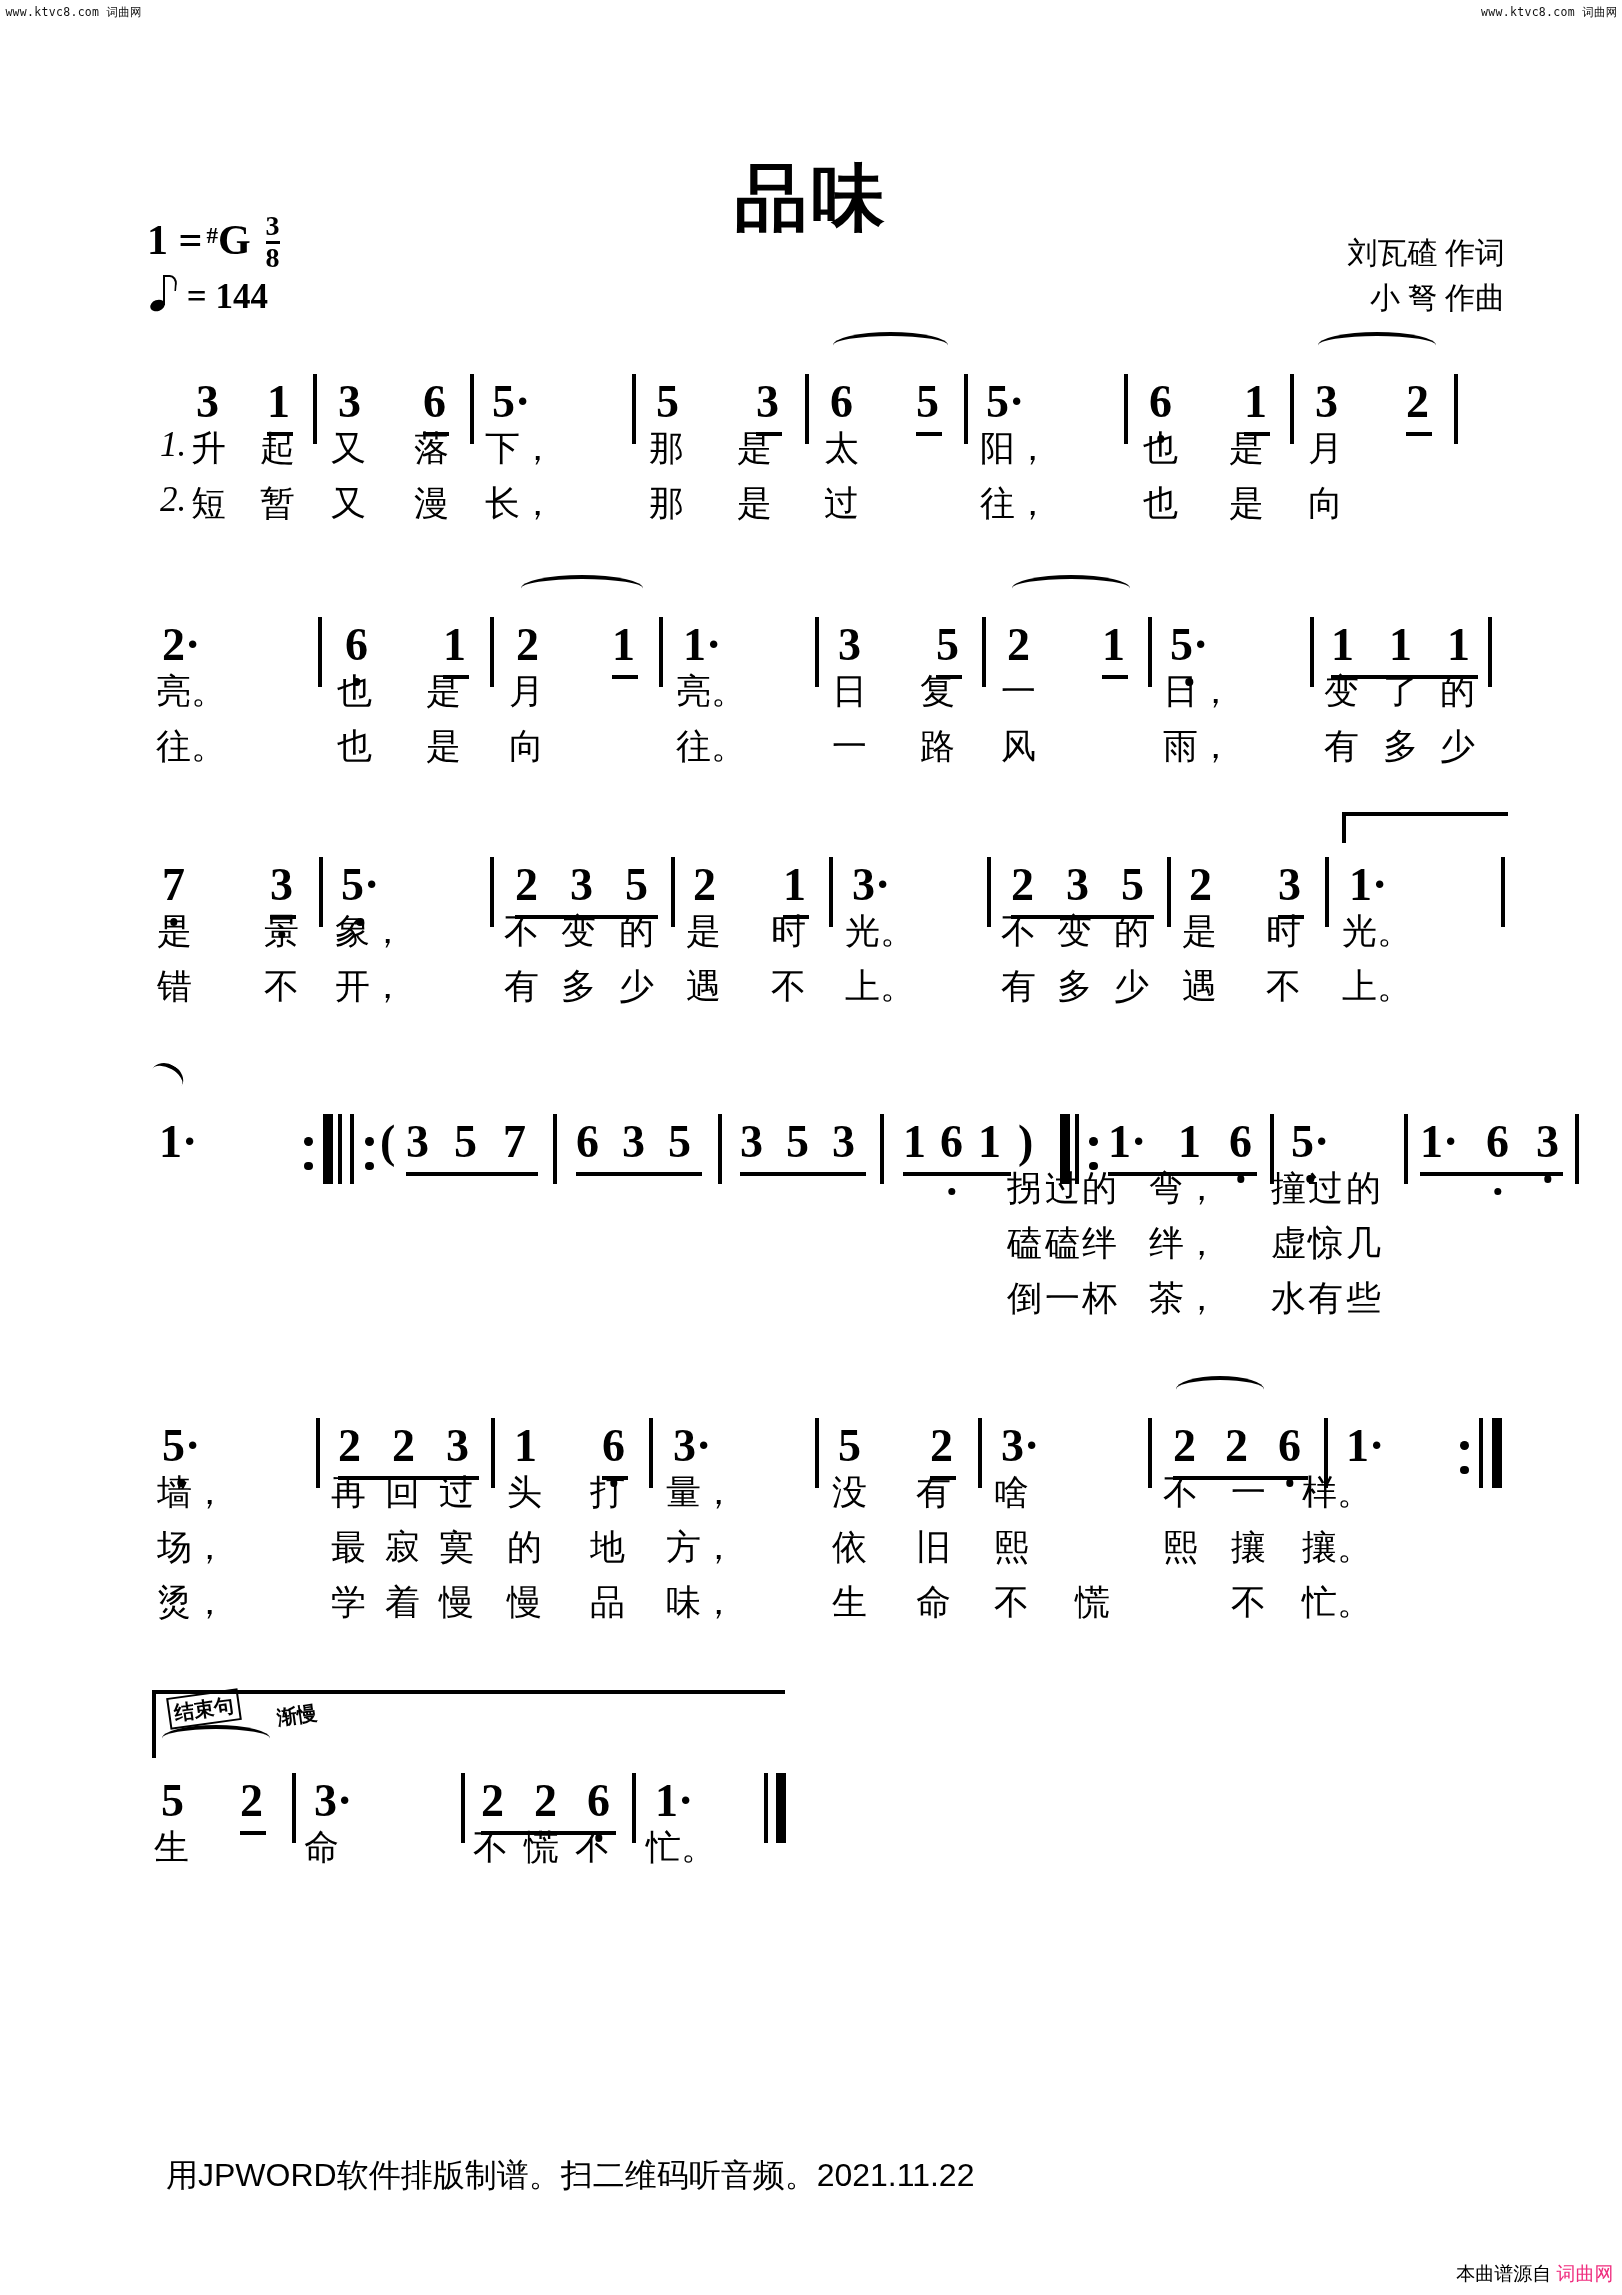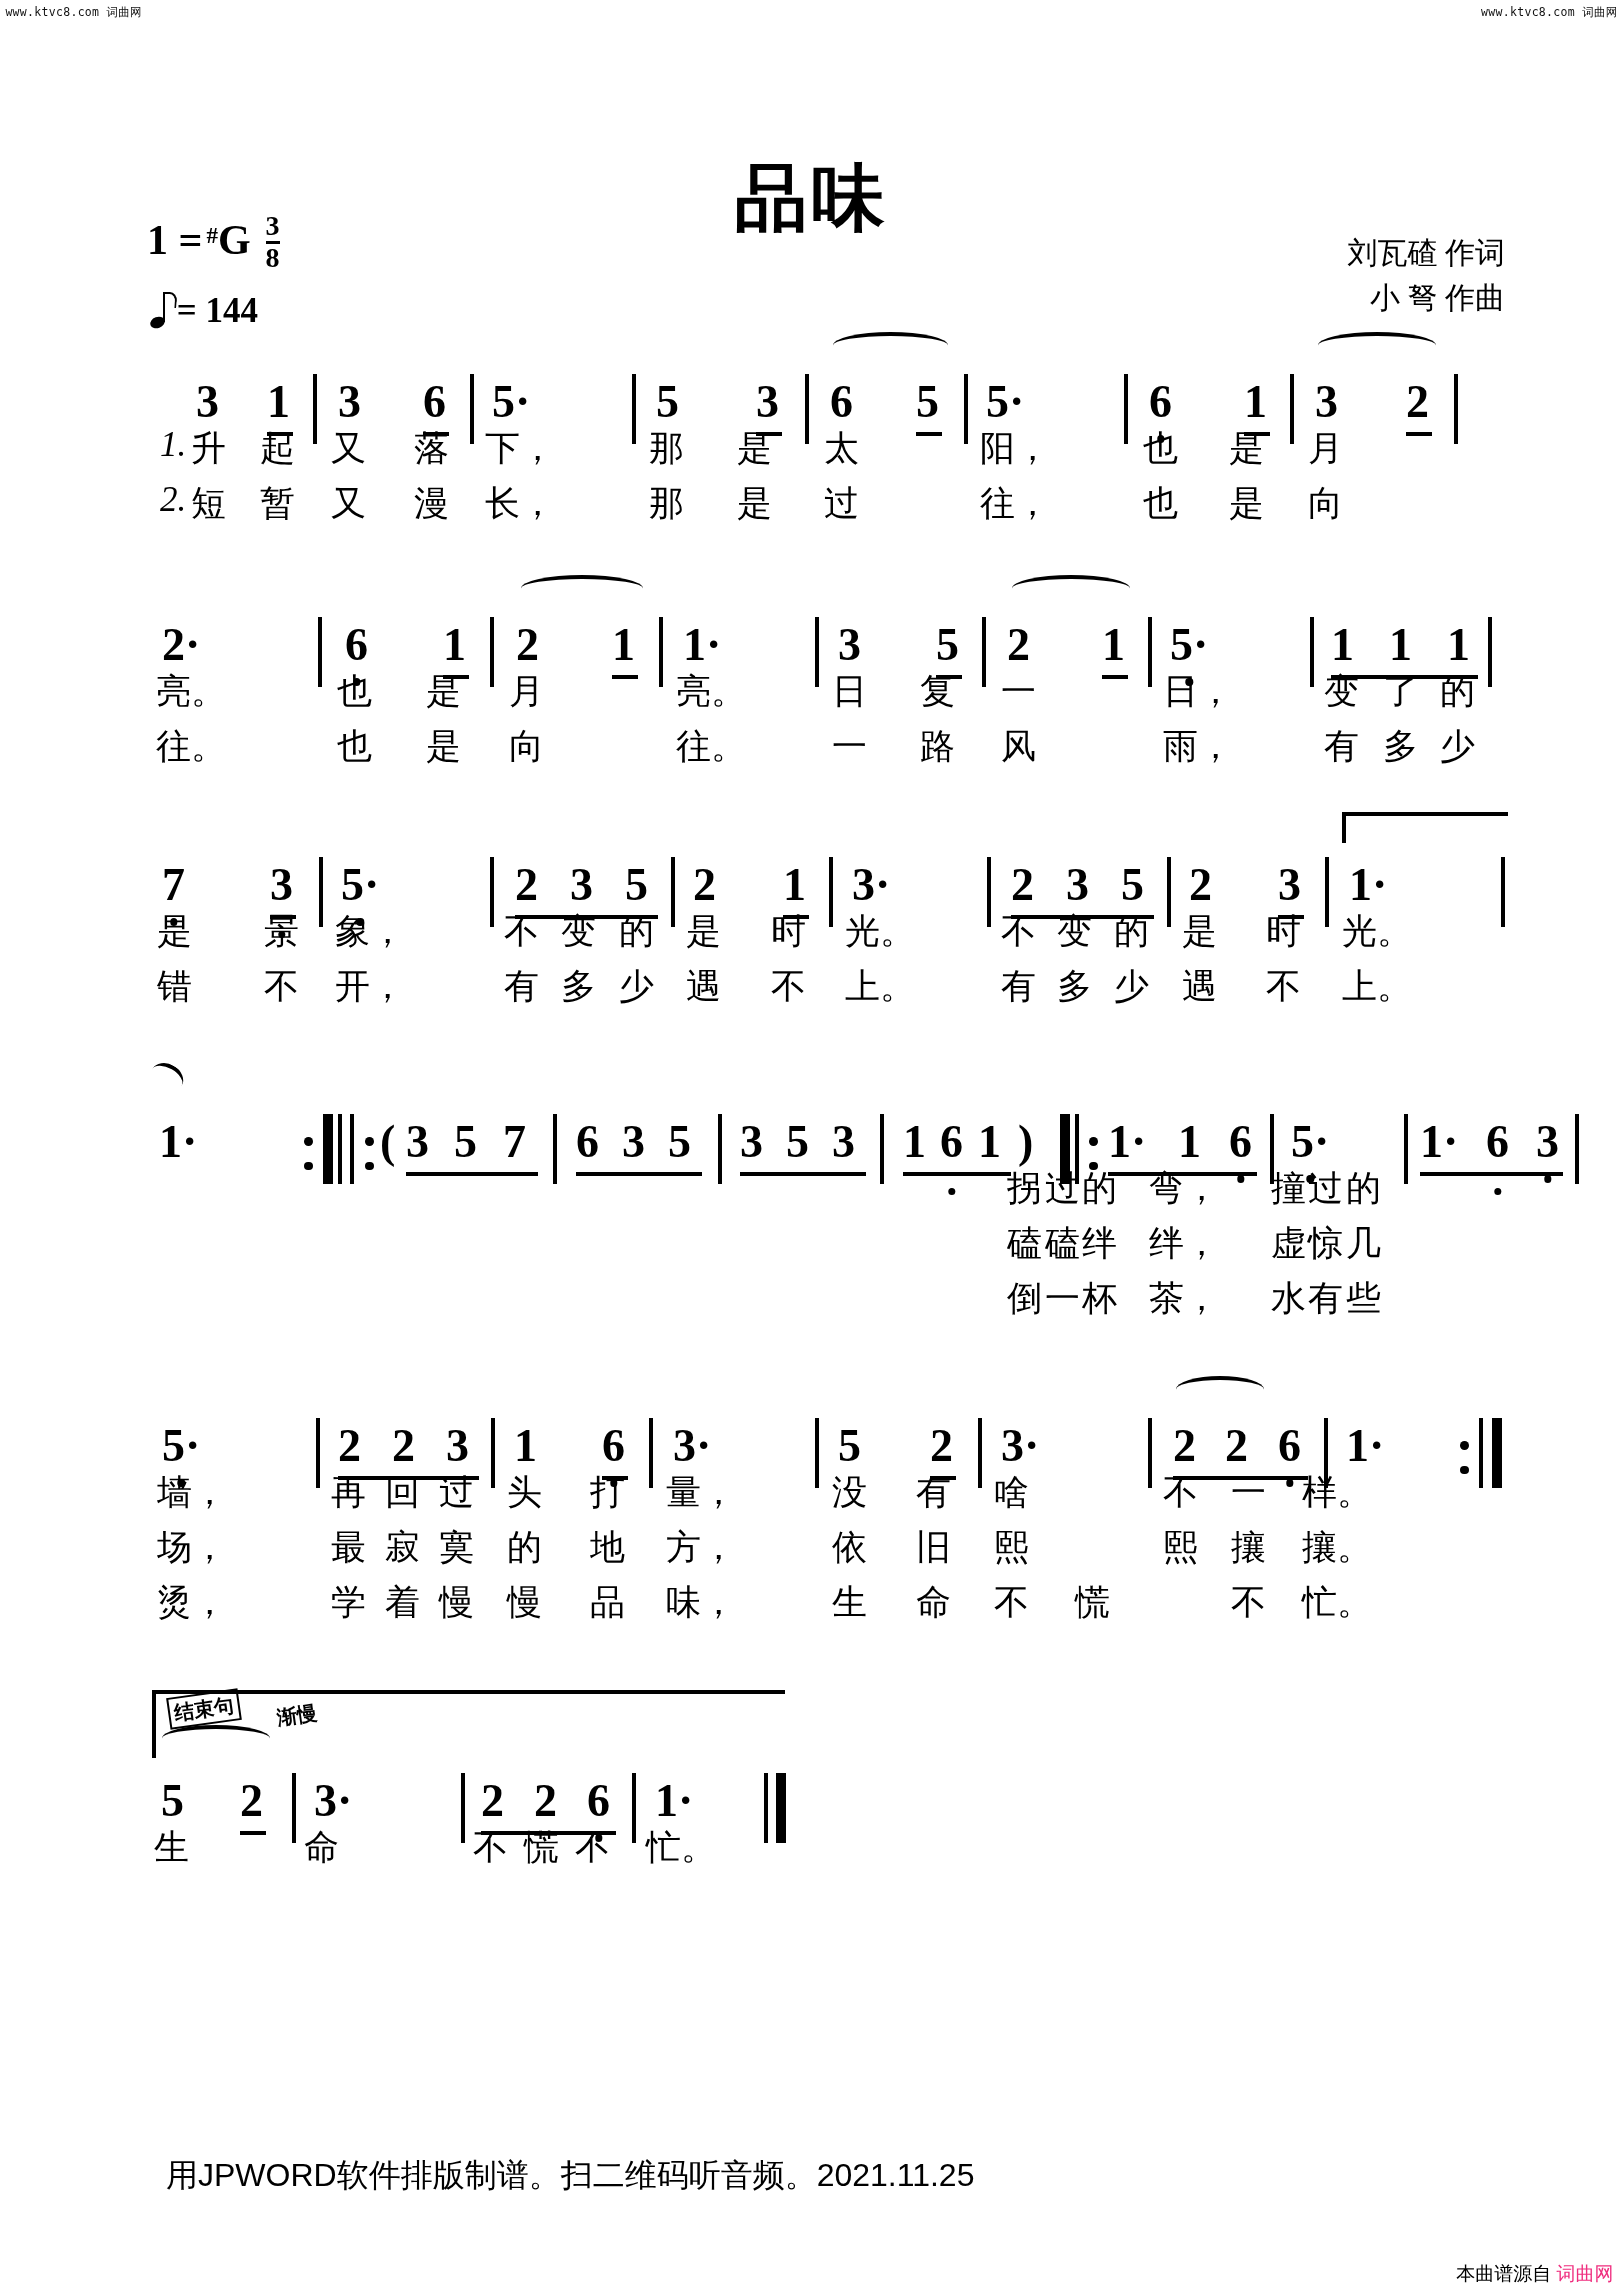--- a/index.html
+++ b/index.html
@@ -71,24 +71,25 @@
     top: -2.7px;
     font-size: 28px;
     line-height: 0.95;
     text-align: center;
   }
   .meter .num { display: block; }
   .meter .bar { display: block; height: 2.7px; background: #000; margin: 1.4px 0; }
   .meter .den { display: block; }
   .keyline2 {
     font-size: 35px;
-    margin-top: 16px;
+    margin-top: 2px;
     display: flex;
-    align-items: center;
+    align-items: flex-start;
     margin-left: 2.7px;
+    gap: 10px;
   }
   .eighth-note {
     display: inline-block;
     width: 23px;
     height: 34px;
     position: relative;
     margin-right: 4px;
   }
   .eighth-note .head {
     position: absolute;
@@ -639,14 +640,14 @@
   <div class="lyr-row">
     <span class="abs" style="left:154px">生</span>
     <span class="abs" style="left:304px">命</span>
     <span class="abs" style="left:473px">不</span>
     <span class="abs" style="left:524px">慌</span>
     <span class="abs" style="left:575px">不</span>
     <span class="abs" style="left:646px">忙。</span>
   </div>
 </div>
 
-<div class="footer">用JPWORD软件排版制谱。扫二维码听音频。2021.11.25</div>
+<div class="footer">用JPWORD软件排版制谱。扫二维码听音频。2021.11.22</div>
 
 
 </body></html>

